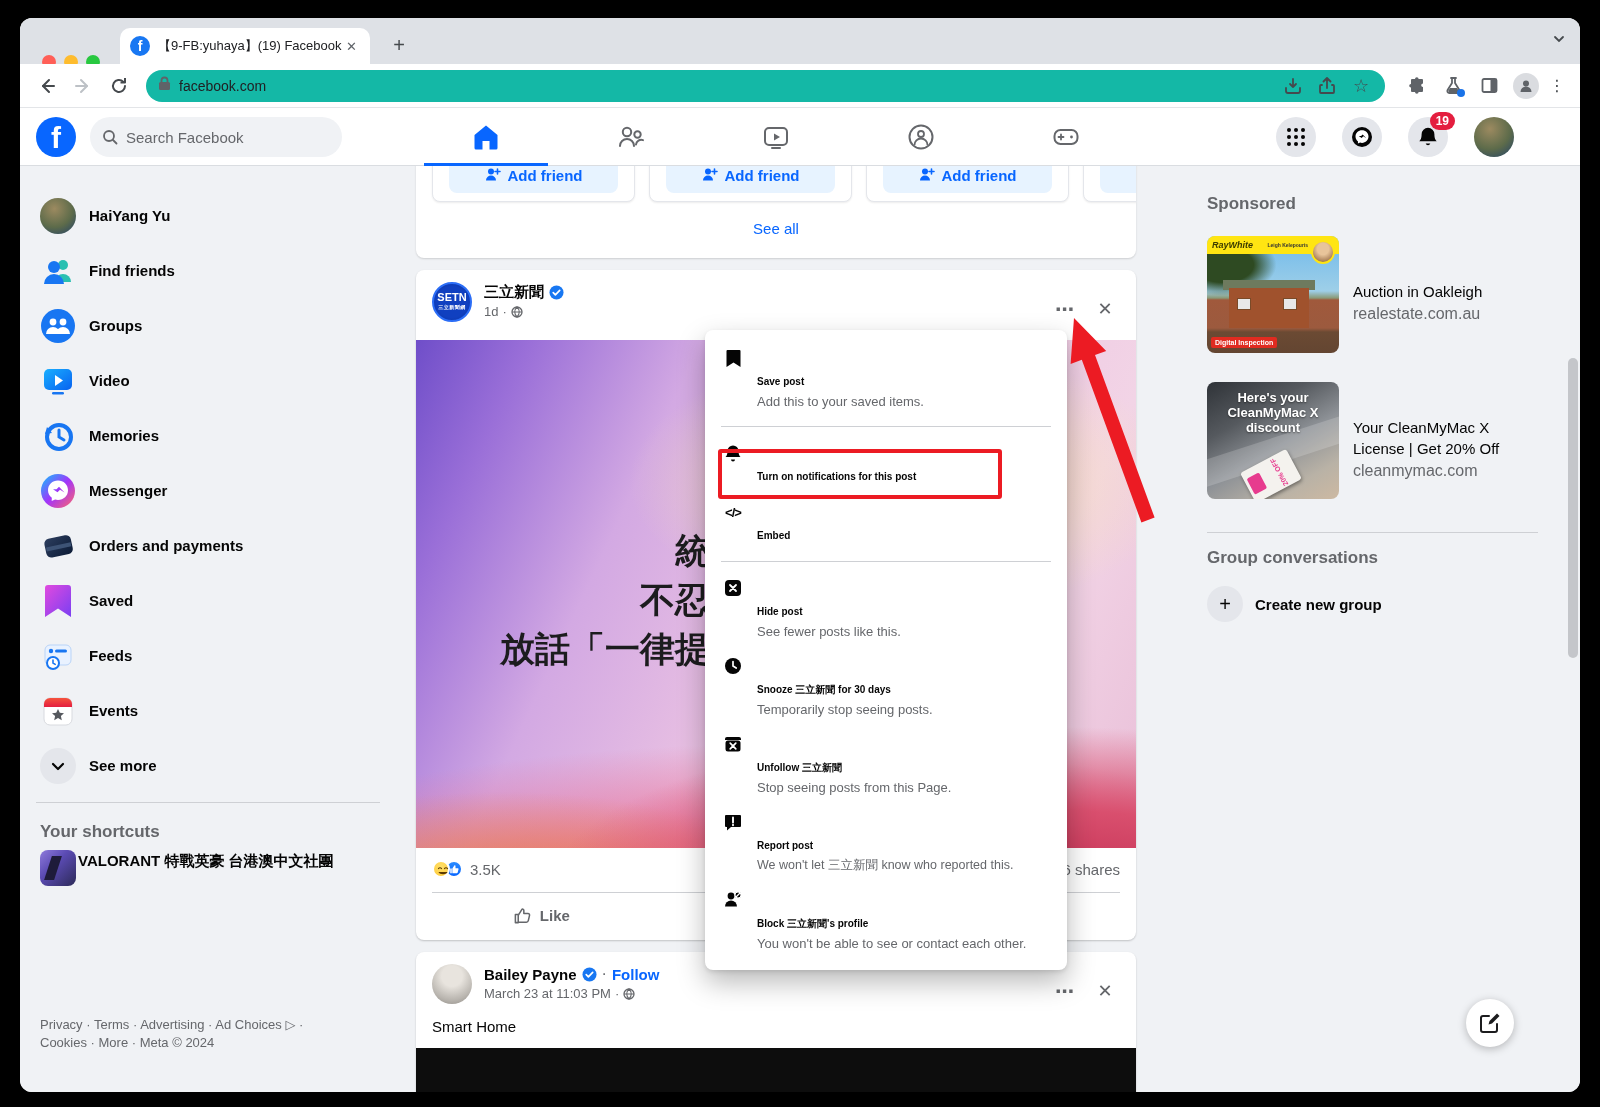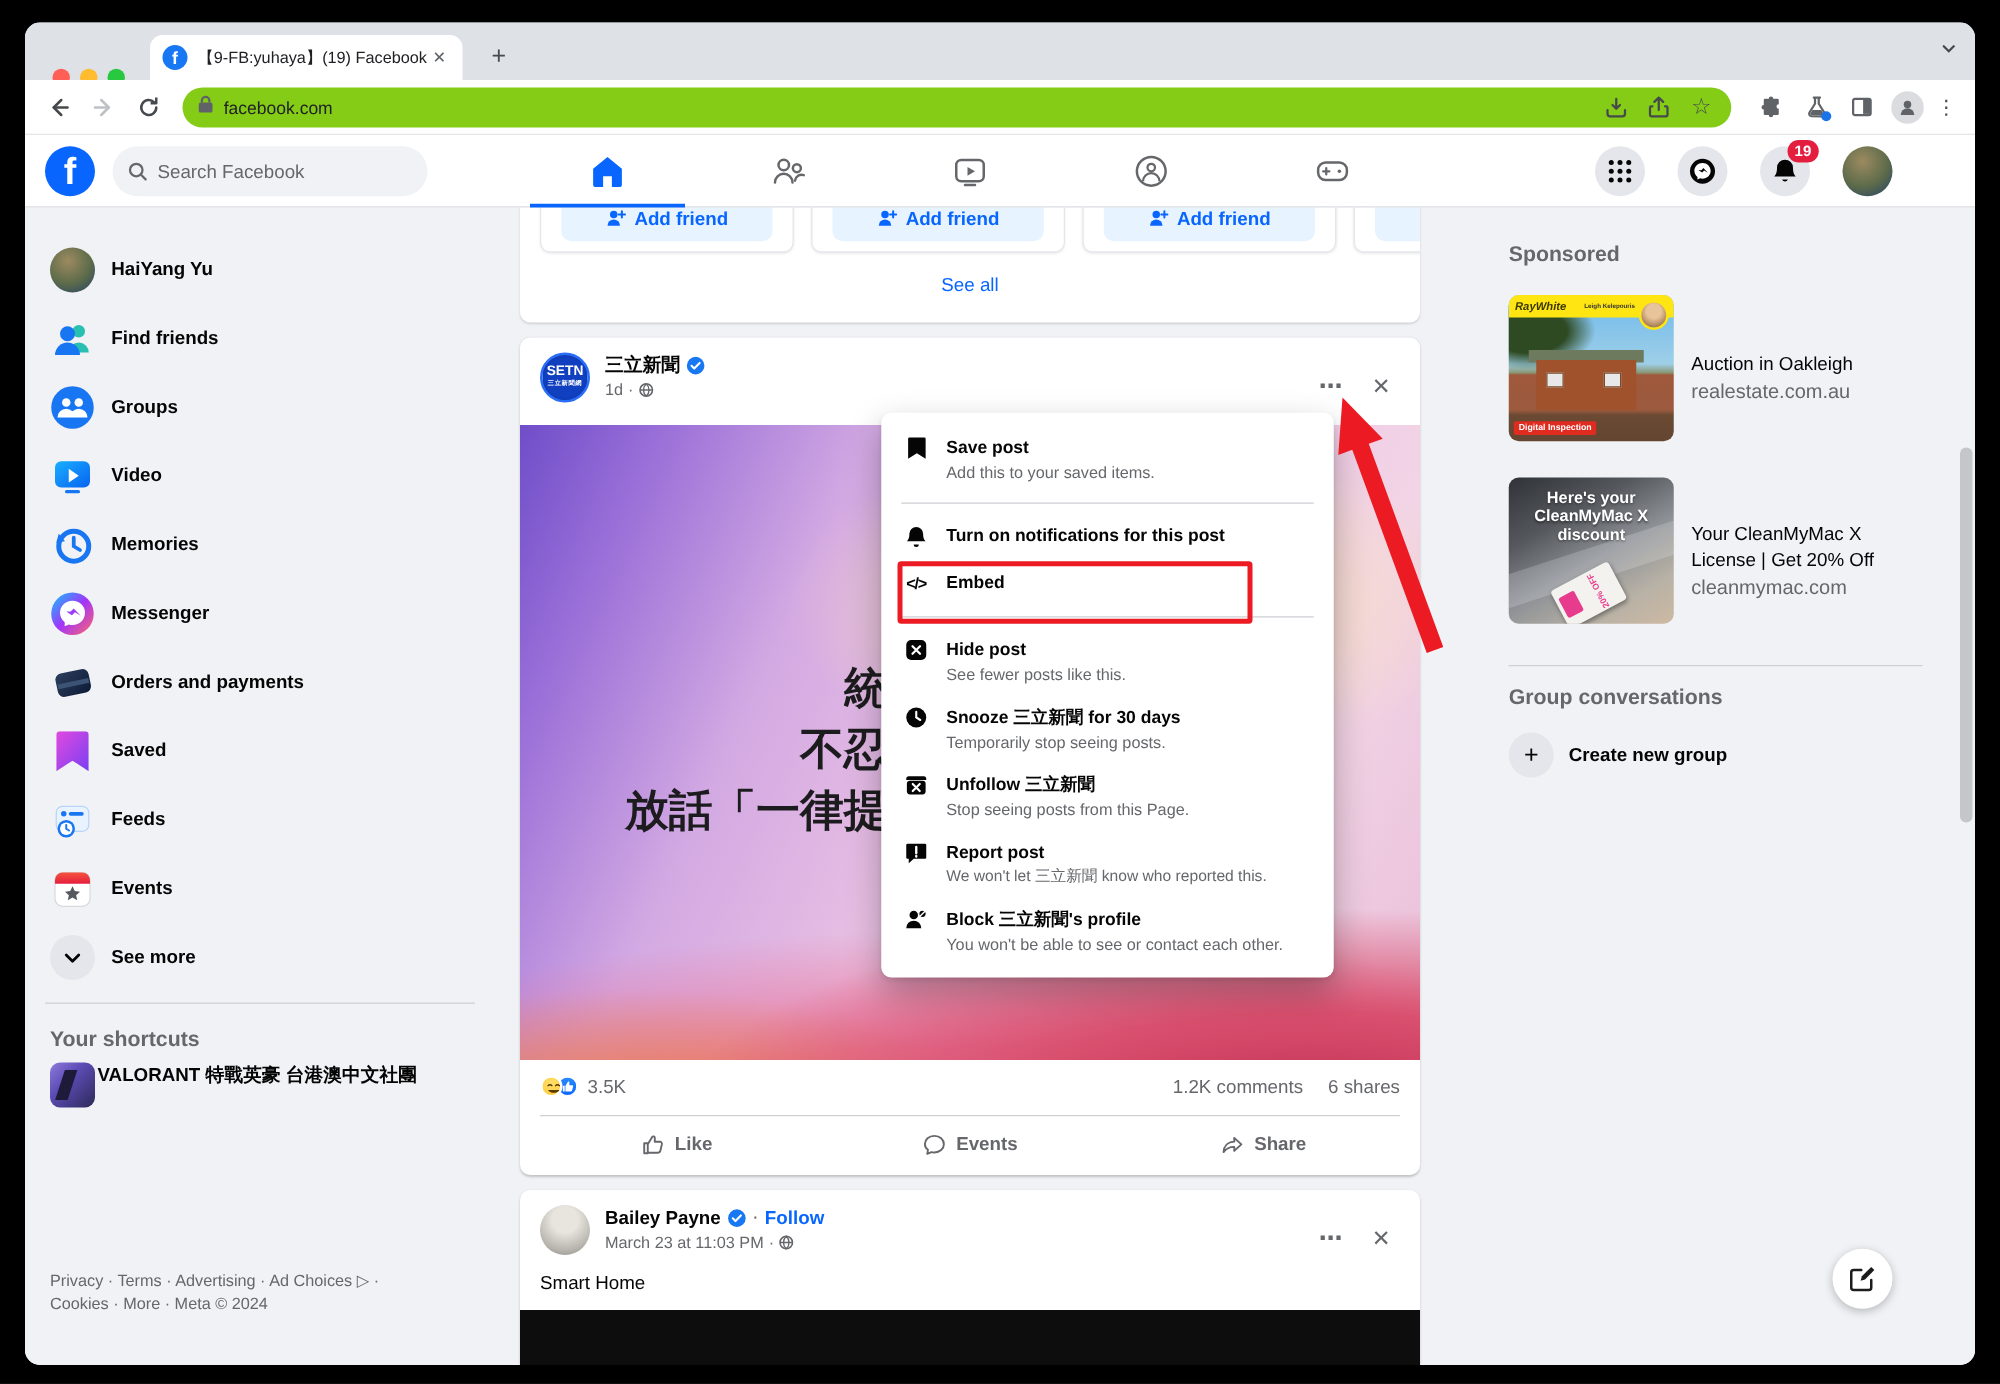--- a/index.html
+++ b/index.html
@@ -15,21 +15,21 @@
   .favicon { width:20px; height:20px; border-radius:50%; background:#1877F2; color:#fff; font-weight:bold; display:flex; align-items:center; justify-content:center; font-size:14px; flex:none; }
   .tab-title { flex:1; margin-left:8px; font-size:13px; color:#202124; white-space:nowrap; overflow:hidden; }
   .tab-close { flex:none; font-size:13px; color:#5F6368; padding:1px 3px; }
   .newtab { position:absolute; left:366px; top:14px; font-size:20px; color:#45494D; width:26px; height:26px; display:flex; align-items:center; justify-content:center; }
   .tabsearch { position:absolute; right:14px; top:14px; color:#45494D; font-size:14px; }
 
   
   .toolbar { position:relative; height:44px; background:#fff; display:flex; align-items:center; padding:0 14px; border-bottom:1px solid #E3E5E8; }
   .navbtn { width:26px; height:26px; display:flex; align-items:center; justify-content:center; color:#45494D; margin-right:10px; }
   .navbtn.disabled { color:#BDC1C6; }
-  .urlbar { flex:1; height:32px; background:#84cc16; border-radius:16px; display:flex; align-items:center; padding:0 12px; margin:0 10px 0 4px; }
+  .urlbar { flex:1; height:32px; background:#14b8a6; border-radius:16px; display:flex; align-items:center; padding:0 12px; margin:0 10px 0 4px; }
   .url-text { font-size:14px; color:#202124; margin-left:8px; flex:1; }
   .pill-ic { width:24px; height:24px; display:flex; align-items:center; justify-content:center; color:#45494D; margin-left:10px; }
   .ext-ic { width:28px; height:28px; display:flex; align-items:center; justify-content:center; color:#45494D; margin-left:8px; position:relative; }
   .flask-dot { position:absolute; right:2px; bottom:3px; width:8px; height:8px; border-radius:50%; background:#1A73E8; }
   .chrome-avatar { width:26px; height:26px; border-radius:50%; background:#DADCE0; display:flex; align-items:center; justify-content:center; margin-left:10px; }
   .chrome-dots { margin-left:10px; color:#45494D; font-size:16px; letter-spacing:1px; }
 
   
   .fb { position:relative; height:984px; background:#F0F2F5; overflow:hidden; }
   .fb-header { position:absolute; left:0; top:0; width:100%; height:58px; background:#fff; border-bottom:1px solid #DADDE1; z-index:50; }
@@ -95,21 +95,21 @@
   .r-like { background:linear-gradient(#2a8bff,#0866FF); margin-left:-5px; display:flex; align-items:center; justify-content:center; color:#fff; }
   .react-right { margin-left:auto; display:flex; gap:20px; }
   .act-divider { position:absolute; left:16px; top:622px; width:688px; height:1px; background:#CED0D4; }
   .act-row { position:absolute; left:8px; top:626px; width:704px; height:38px; display:flex; }
   .act-btn { flex:1; display:flex; align-items:center; justify-content:center; gap:8px; color:#65676B; font-size:15px; font-weight:600; border-radius:6px; }
 
   
   .menu { position:absolute; left:685px; top:222px; width:362px; background:#fff; border-radius:8px; box-shadow:0 12px 28px rgba(0,0,0,.28), 0 2px 4px rgba(0,0,0,.1); z-index:60; padding:10px 8px; }
   .mi { display:flex; gap:12px; padding:8px 8px; border-radius:6px; align-items:flex-start; }
   .mi-icon { width:24px; height:22px; flex:none; display:flex; align-items:center; justify-content:center; color:#050505; margin-top:-1px; }
-  .mi-title { font-size:14px; font-weight:600; color:#050505; line-height:19px; }
+  .mi-title { font-size:10px; font-weight:600; color:#050505; line-height:19px;margin-top:24px; }
   .mi-sub { font-size:13px; color:#65676B; line-height:17px; margin-top:2px; }
   .mi-sub.nowrap { white-space:nowrap; font-size:12.5px; }
   .menu-div { height:1px; background:#CED0D4; margin:8px 8px; }
   .embed-box { position:absolute; left:13px; top:119px; width:284px; height:50px; border:4px solid #EC1B23; border-radius:3px; pointer-events:none; }
 
   
   .post2 { top:844px; height:300px; }
   .bailey { background:radial-gradient(circle at 50% 30%, #e8e4de 30%, #b8b4ae 70%, #8a8680 100%); }
   .follow { color:#0866FF; font-weight:600; font-size:15px; }
   .p2-text { position:absolute; left:16px; top:66px; font-size:15px; color:#050505; }

